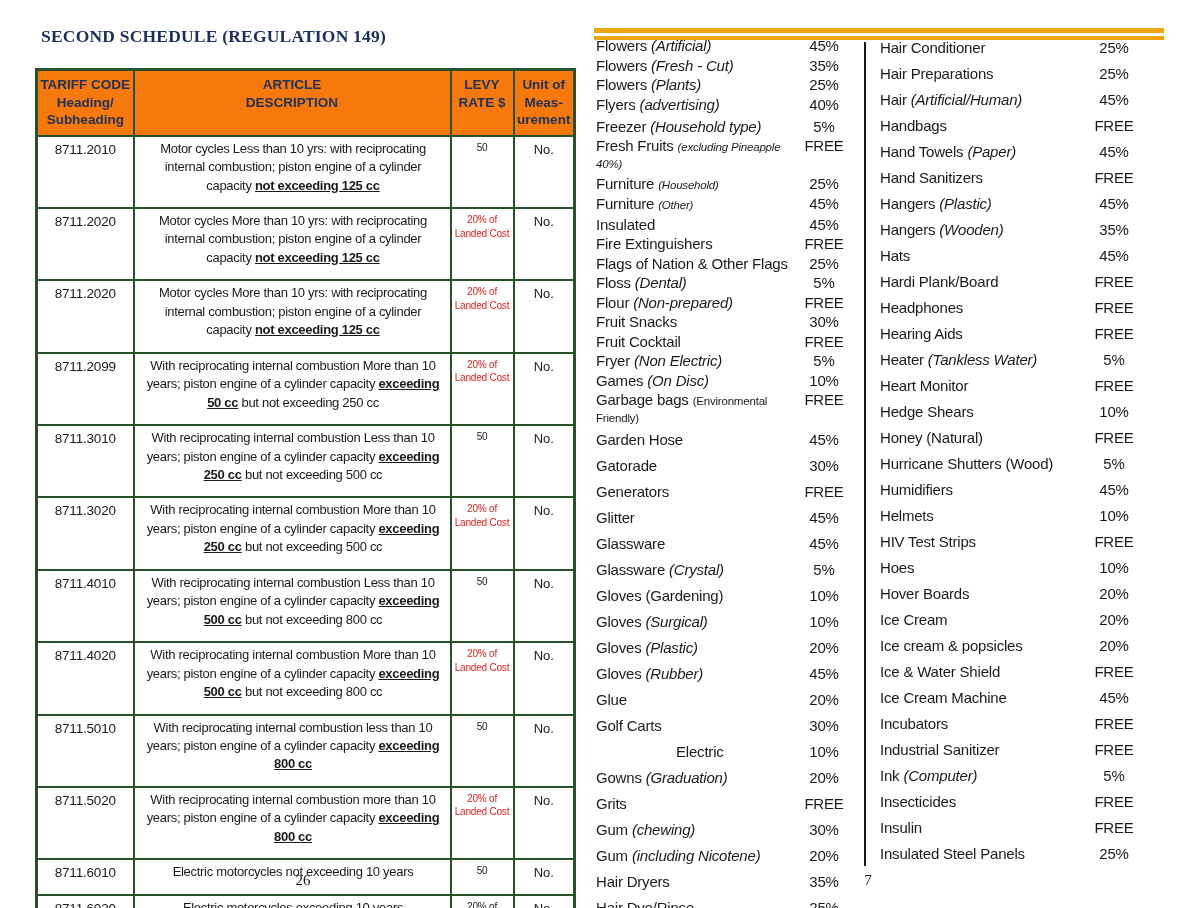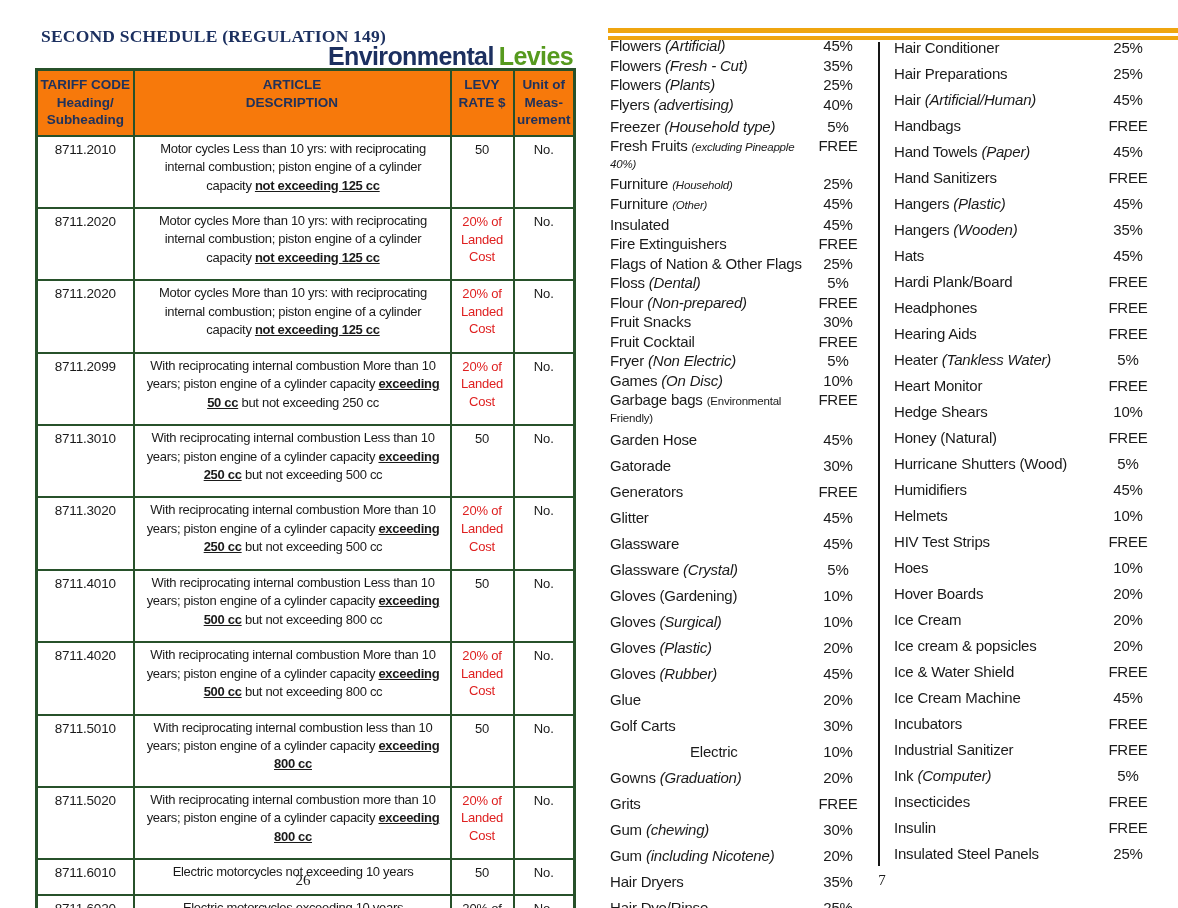--- a/index.html
+++ b/index.html
@@ -22,29 +22,29 @@
   .logo .w2{color:var(--logo-green);margin-left:5px;}
 
   table.tariff{position:absolute;left:22px;top:68px;width:538px;border-collapse:collapse;
                table-layout:fixed;border:3px solid var(--table-border);}
   table.tariff th,table.tariff td{border:2px solid var(--table-border);vertical-align:top;text-align:center;}
   table.tariff th{background:var(--header-bg);color:var(--header-text);
                   font-size:13.5px;font-weight:bold;line-height:1.3;
                   text-align:center;padding:5px 2px 6px;margin-top:23px;}
   td.code{text-align:center;font-size:13.5px;padding-top:5px;letter-spacing:-.2px;}
   td.desc{font-size:13px;line-height:1.42;padding:3px 5px 12px 7px;letter-spacing:-.3px;}
-  td.levy{text-align:center;font-size:13px;line-height:1.35;padding:4px 3px;letter-spacing:-.2px;}
+  td.levy{text-align:center;font-size:10px;line-height:1.35;padding:4px 3px;letter-spacing:-.2px;}
   td.levy.red{color:var(--levy-red);}
   td.unit{text-align:center;font-size:13px;padding-top:5px;}
   .em{font-weight:bold;text-decoration:underline;}
   .pagenum-l{position:absolute;left:0;top:872px;width:580px;text-align:center;
              font-family:"Liberation Serif",serif;font-size:15px;}
 
   
-  .page-right{position:absolute;left:596px;top:0;width:582px;height:908px;}
+  .page-right{position:absolute;left:582px;top:0;width:582px;height:908px;}
   .gold{position:absolute;left:12px;width:570px;background:var(--gold-rule);}
   .gold.a{top:28px;height:5px;}
   .gold.b{top:36px;height:4px;}
   .vdivider{position:absolute;left:282px;top:42px;width:2px;height:824px;background:#161616;}
   .col{position:absolute;font-size:15px;letter-spacing:-.2px;}
   .col-a{left:14px;top:38px;width:254px;}
   .col-b{left:298px;top:40px;width:260px;}
   .sec.gap{margin-top:6px;}
   .item{display:flex;justify-content:space-between;align-items:baseline;
         line-height:16px;margin-bottom:10px;}
@@ -57,23 +57,20 @@
   .pagenum-r{position:absolute;left:276px;top:872px;width:20px;text-align:center;
              font-family:"Liberation Serif",serif;font-size:15px;}
 </style>
 </head>
 <body>
 
 <div class="canvas">
 
   <section class="page-left">
     <h1 class="doc-title">SECOND SCHEDULE (REGULATION 149)</h1>
-    <div class="logo">
-      <span class="w1">Environmental</span><span class="w2">Levies</span>
-    </div>
     <table class="tariff">
       <colgroup>
           <col style="width:97px">
           <col style="width:317px">
           <col style="width:63px">
           <col style="width:61px">
         </colgroup>
       <thead>
           <tr id="thead-row">
             <th>TARIFF CODE<br>Heading/<br>Subheading</th>

